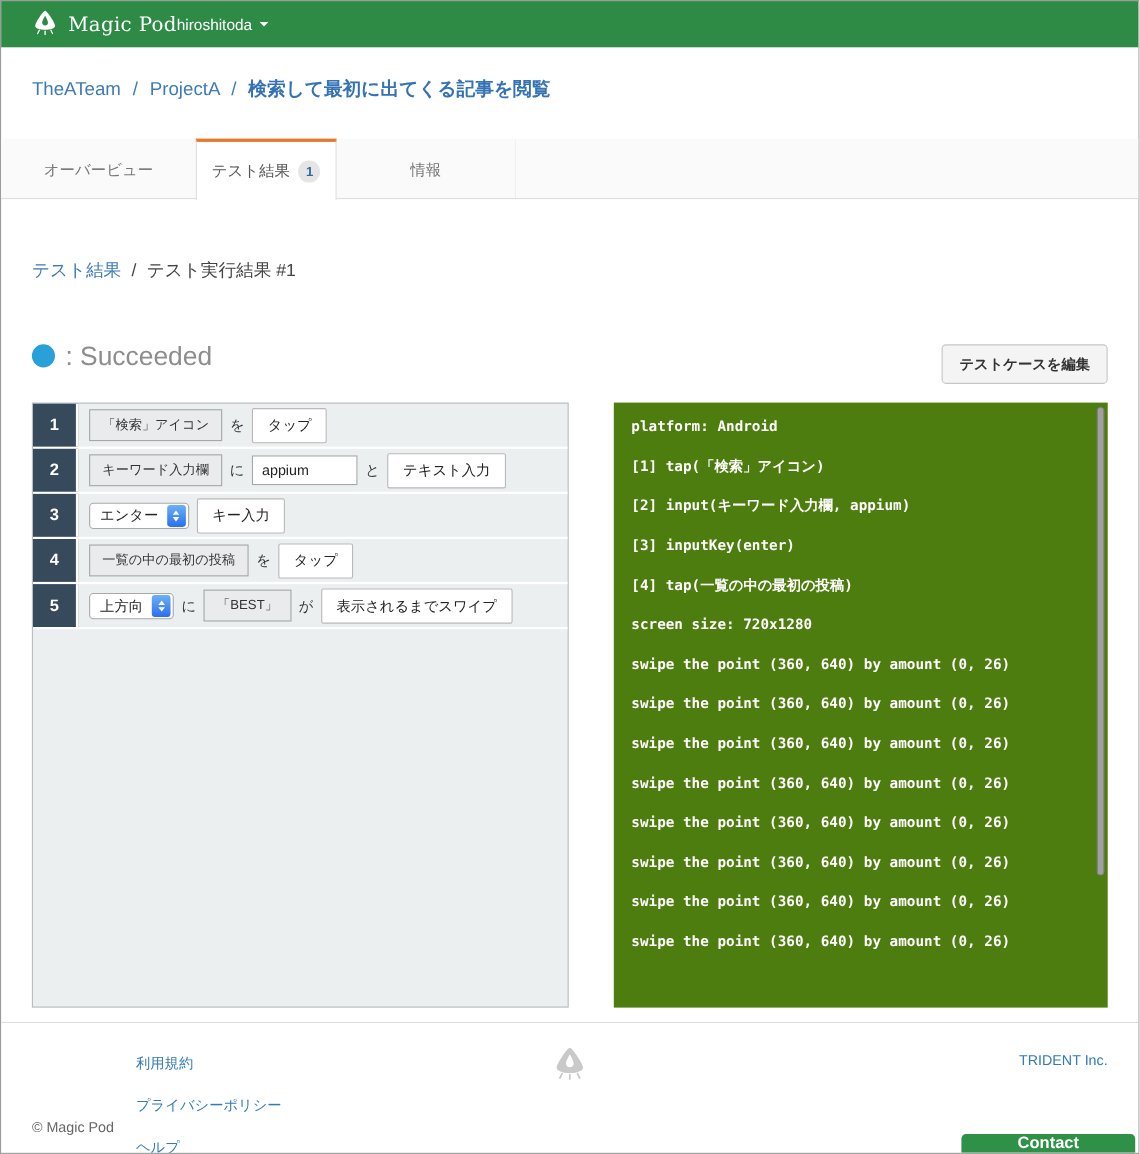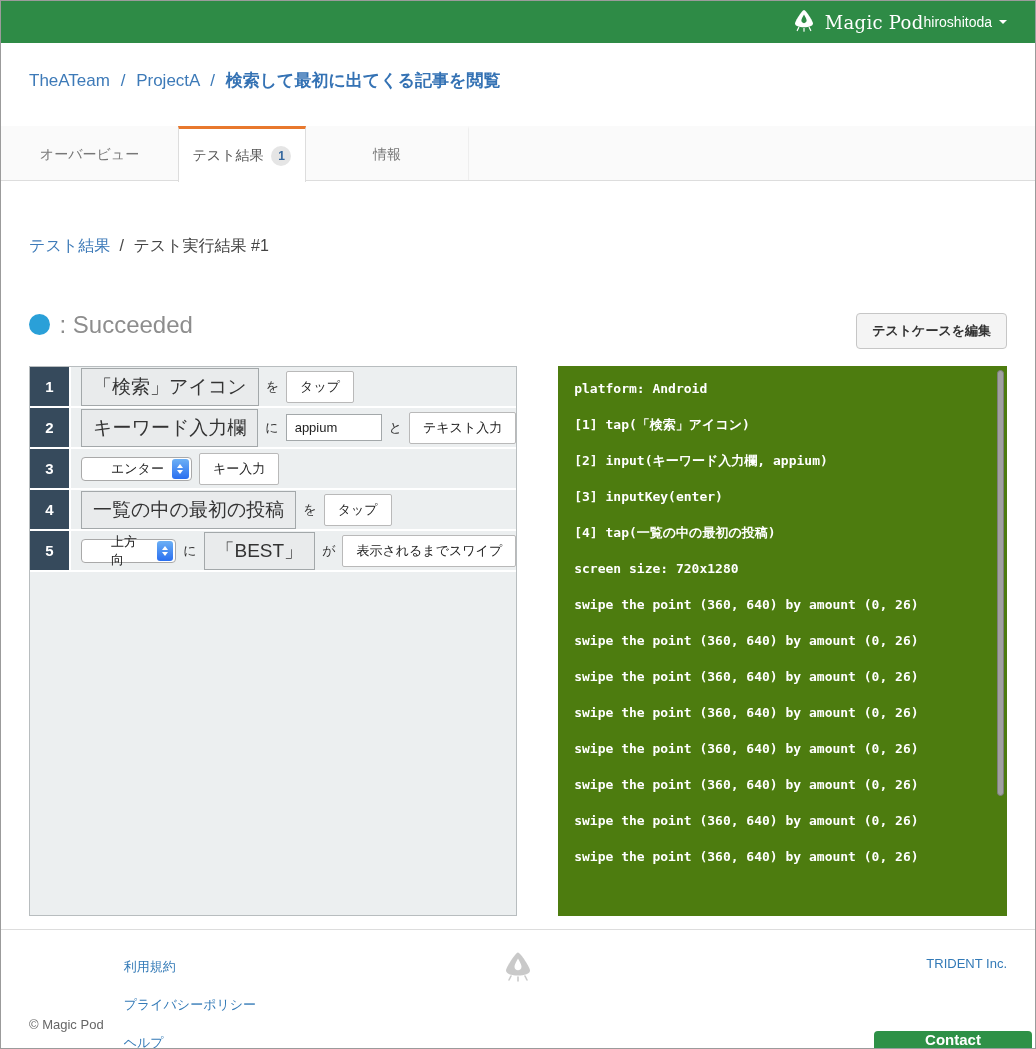--- a/index.html
+++ b/index.html
@@ -2,21 +2,21 @@
 <html><head>
 <meta charset="utf-8">
 <style>
   * { margin:0; padding:0; box-sizing:border-box; }
   body { background:#e9e9e9; font-family:"Liberation Sans","DejaVu Sans",sans-serif; }
   .page { position:relative; width:1036px; height:1049px; background:#fff;
           border:1px solid #9b9b9b; overflow:hidden; margin:0 auto; }
 
   
   .app-header { height:42px; background:#2e8b46; display:flex; align-items:center;
-                justify-content:flex-end; padding:15px 28px; }
+                justify-content:flex-start; padding:15px 28px; }
   .brand { display:flex; align-items:center; gap:9px; color:#fff; }
   .brand-name { font-family:"DejaVu Serif","Liberation Serif",serif; font-size:18px; letter-spacing:.3px; }
   .user-menu { color:#fff; font-size:14px; display:flex; align-items:center; gap:7px; cursor:pointer; }
   .caret-down { width:0; height:0; border-left:4px solid transparent; border-right:4px solid transparent;
                 border-top:4px solid #fff; display:inline-block; }
 
   
   .breadcrumb { margin:26px 0 0 28px; font-size:17px; height:24px; }
   .breadcrumb a { color:#3d7ab8; text-decoration:none; }
   .breadcrumb .sep { color:#3d7ab8; margin:0 6px; }
@@ -53,30 +53,30 @@
 
   .steps-panel { width:489px; height:550px; border:1px solid #b8bdbf; background:#eceff0;
                  display:flex; flex-direction:column; }
   .step-row { display:flex; height:41px; border-bottom:2px solid #fff; flex:0 0 41px; }
   .step-num { width:41px; flex:0 0 41px; background:#364a5c; color:#fff; font-weight:bold;
               font-size:15px; display:flex; align-items:center; justify-content:center;
               border-right:2px solid #fff; }
   .step-content { flex:1; display:flex; align-items:center; padding-left:10px; gap:7px; }
   .steps-filler { flex:1; }
 
-  .param { background:#e9ebec; border:1px solid #a3a8aa; padding:5px 11px; font-size:19px; color:#333;
+  .param { background:#e9ebec; border:1px solid #a3a8aa; padding:5px 11px; font-size:12px; color:#333;
            white-space:nowrap; cursor:pointer; }
   .conn { font-size:13px; color:#333; }
   .step-input { width:96px; border:1px solid #a3a8aa; padding:5px 8px; font-size:13px; color:#222;
                 font-family:inherit; background:#fff; }
   .step-btn { background:#fff; border:1px solid #b9b9b9; border-radius:2px; padding:6px 13px;
               font-size:13px; color:#222; cursor:pointer; font-family:inherit; white-space:nowrap; }
   .sel { display:inline-flex; align-items:center; background:#fff; border:1px solid #a9a9a9;
          border-radius:4px; padding:1px 2px 1px 9px; height:24px; cursor:pointer; }
-  .sel-label { font-size:13px; color:#222; margin-right:8px;margin-left:20px; }
+  .sel-label { font-size:13px; color:#222; margin-right:8px; }
   .sel-stepper { width:17px; height:20px; border-radius:3px; display:flex; flex-direction:column;
                  align-items:center; justify-content:center;
                  background:linear-gradient(#6cb0f5,#2a6ff0); }
   .tri-up { width:0; height:0; border-left:3.5px solid transparent; border-right:3.5px solid transparent;
             border-bottom:4px solid #fff; margin-bottom:2px; }
   .tri-dn { width:0; height:0; border-left:3.5px solid transparent; border-right:3.5px solid transparent;
             border-top:4px solid #fff; }
 
   .console { position:relative; width:450px; height:550px; background:#4d7c0f; padding:5px 16px;
              overflow:hidden; }

